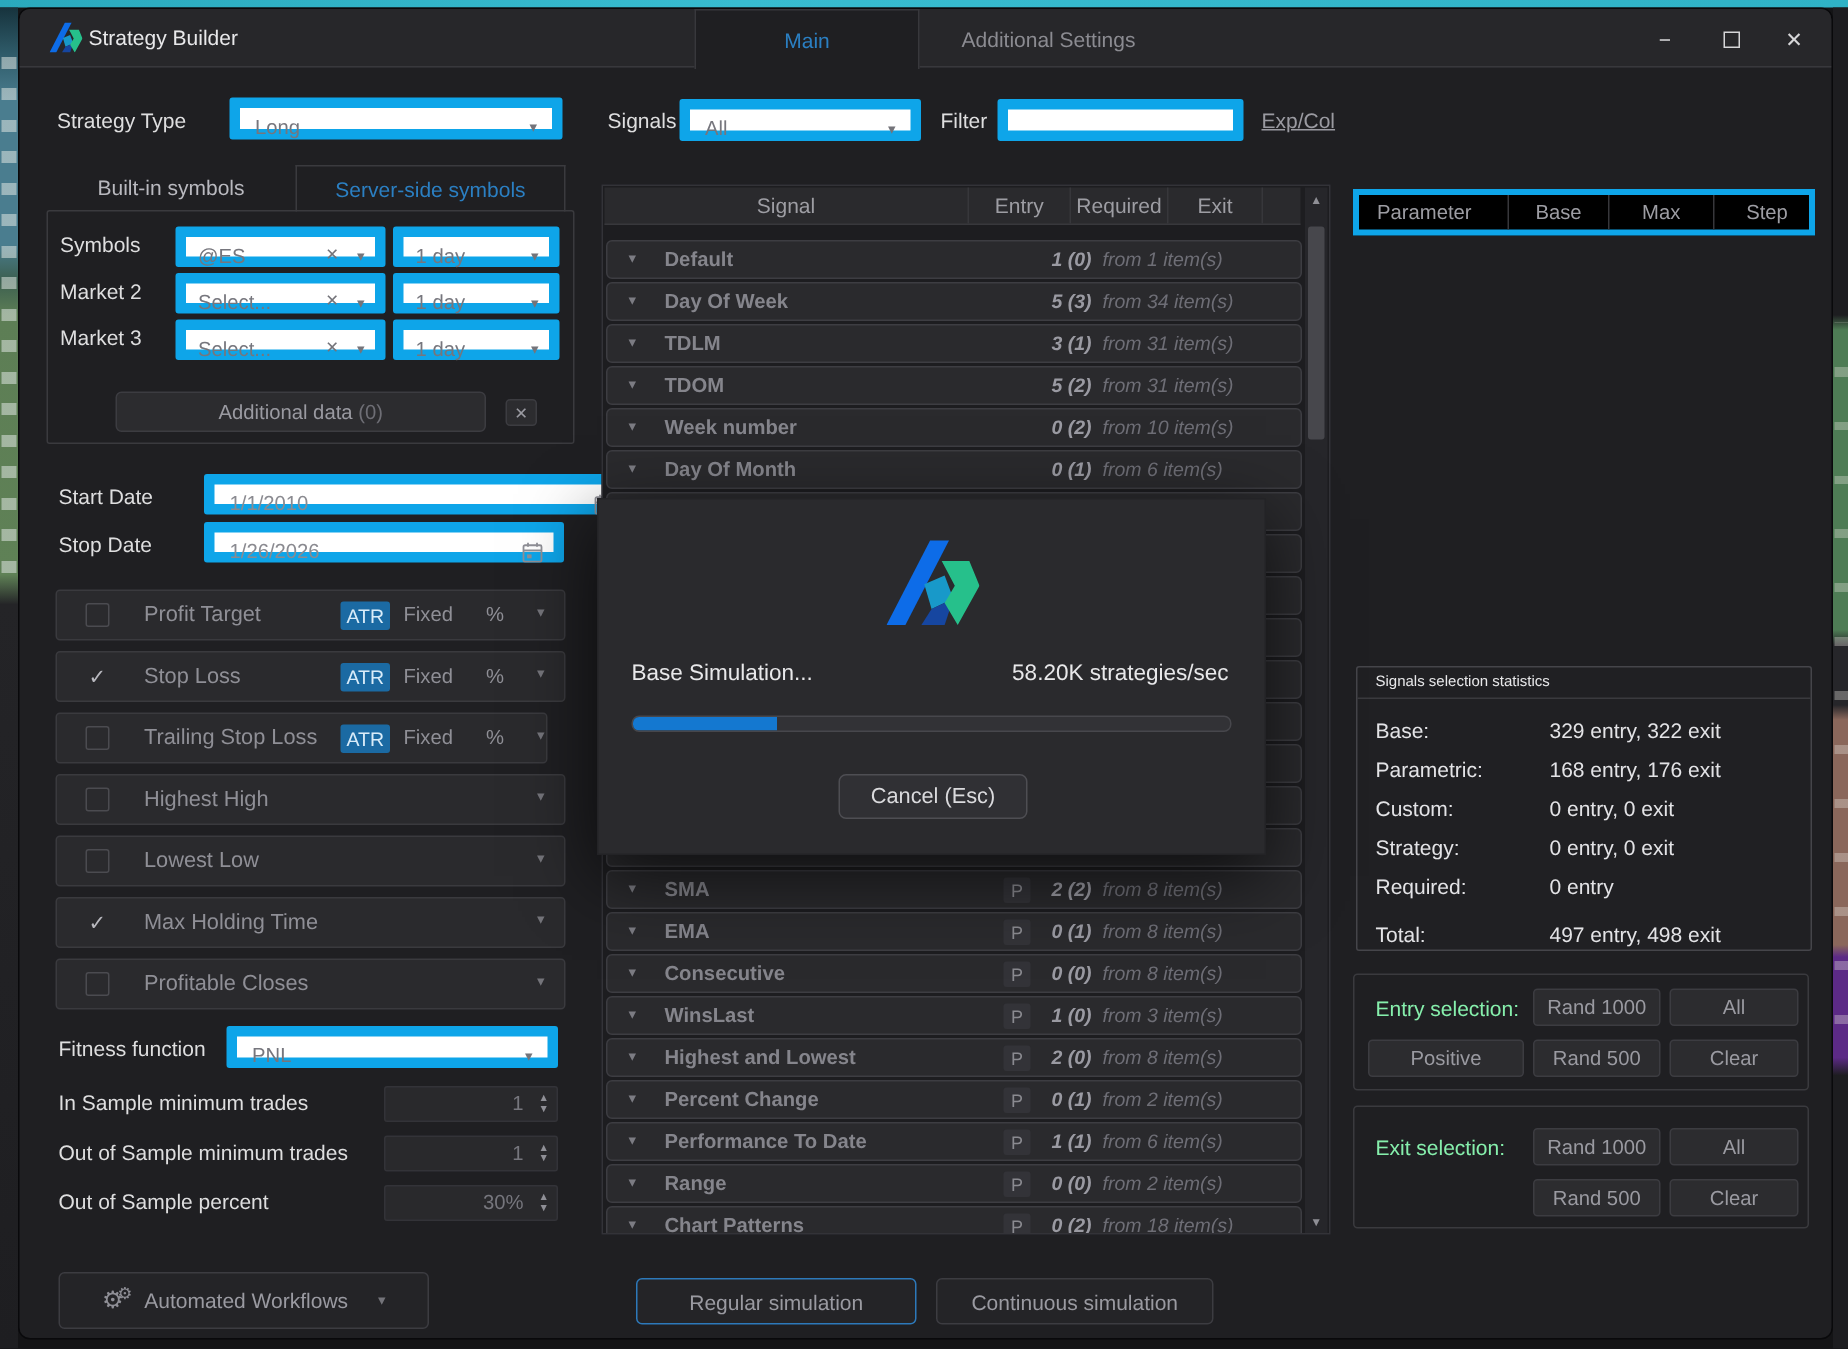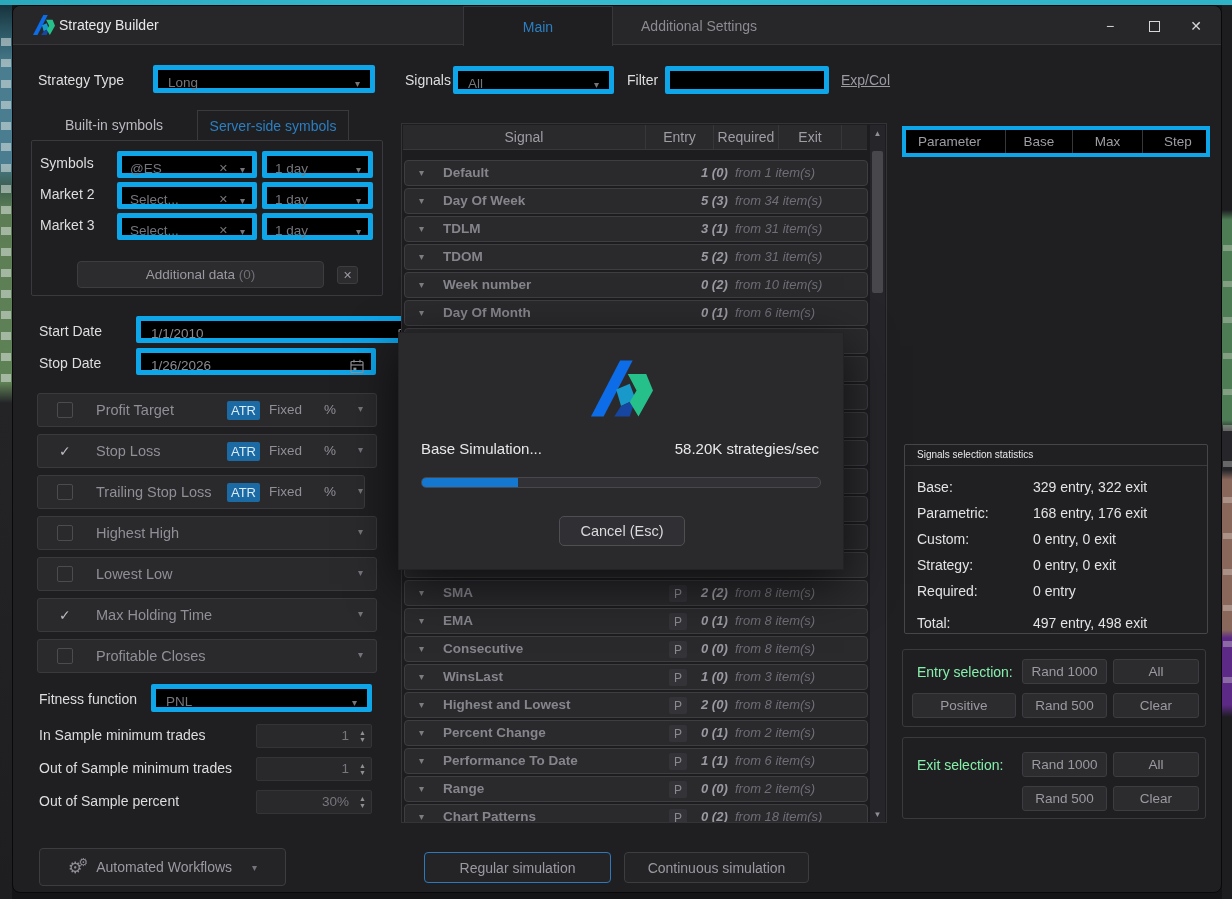--- a/index.html
+++ b/index.html
@@ -29,21 +29,21 @@
   .tab-main { left:450px; top:0; width:150px; height:40px; background:#1f1f22;
     border:1px solid #38383c; border-bottom:none; color:#2b7fc2; font-size:14px;
     display:flex; align-items:center; justify-content:center; }
   .tab-additional { left:608px; top:0; width:156px; height:39px; color:#8b8b91; font-size:14px;
     display:flex; align-items:center; justify-content:center; }
   .winctl { top:8px; width:30px; height:24px; color:#d6d6d8; font-size:14px;
     display:flex; align-items:center; justify-content:center; }
   .maxbox { width:11px; height:11px; border:1px solid #d6d6d8; }
 
   .lbl { color:#dededf; font-size:14px; }
-  .input { background:#000000; border:5px solid #0ea5e9; border-radius:2px; color:#76767d; font-size:13.5px; }
+  .input { background:#ffffff; border:7px solid #0ea5e9; border-radius:2px; color:#76767d; font-size:13.5px; }
   .dd-arrow { color:#74747a; font-size:10px; }
   .x-glyph { color:#74747a; font-size:11px; }
   .groupbox { border:1px solid #3a3a3e; border-radius:2px; }
   .chip { background:#1b6aa3; color:#d9ecf9; font-size:13px; border-radius:2px;
     display:flex; align-items:center; justify-content:center; }
   .optrow { background:#2a2a2d; border:1px solid #3a3a3e; border-radius:3px; }
   .optlabel { color:#8f8f96; font-size:14.5px; }
   .cb { width:16px; height:16px; border:1px solid #4b4b50; border-radius:2px; background:transparent; }
   .check { color:#b9b9bf; font-size:14px; font-weight:bold; }
   .spinbox { background:#29292c; border:1px solid #333338; border-radius:2px; }
@@ -144,21 +144,21 @@
       <div class="abs winctl" style="right:10px">✕</div>
     </div>
 
     <div class="abs lbl" style="left:25px;top:66px">Strategy Type</div>
     <div class="abs input" style="left:140px;top:59px;width:222px;height:28px;line-height:26px;padding-left:10px">
       <span>Long</span>
       <span class="abs dd-arrow" style="right:10px;top:1px">▾</span>
     </div>
 
     <div class="abs" style="left:18px;top:104px;width:166px;height:30px;display:flex;align-items:center;justify-content:center;color:#b9b9bf;font-size:14px">Built-in symbols</div>
-    <div class="abs" style="left:184px;top:104px;width:152px;height:31px;display:flex;align-items:center;justify-content:center;color:#2b7fc2;font-size:14px;border:1px solid #3a3a3e;border-bottom:none;background:#1f1f22">Server-side symbols</div>
+    <div class="abs" style="left:184px;top:104px;width:180px;height:31px;display:flex;align-items:center;justify-content:center;color:#2b7fc2;font-size:14px;border:1px solid #3a3a3e;border-bottom:none;background:#1f1f22">Server-side symbols</div>
     <div class="abs groupbox" style="left:18px;top:134px;width:352px;height:156px">
       <div id="market-rows">
           <div class="abs lbl" style="left: 8px; top: 14px;">Symbols</div>
           <div class="abs input" style="left: 85px; top: 10px; width: 140px; height: 27px; line-height: 25px; padding-left: 8px;"><div style="display: inline;">@ES</div><div class="abs x-glyph" style="right: 24px; top: 0px;">✕</div><div class="abs dd-arrow" style="right: 7px; top: 1px;">▾</div></div>
           <div class="abs input" style="left: 230px; top: 10px; width: 111px; height: 27px; line-height: 25px; padding-left: 8px;"><div style="display: inline;">1 day</div><div class="abs dd-arrow" style="right: 7px; top: 1px;">▾</div></div>
           <div class="abs lbl" style="left: 8px; top: 45px;">Market 2</div>
           <div class="abs input" style="left: 85px; top: 41px; width: 140px; height: 27px; line-height: 25px; padding-left: 8px;"><div style="display: inline;">Select...</div><div class="abs x-glyph" style="right: 24px; top: 0px;">✕</div><div class="abs dd-arrow" style="right: 7px; top: 1px;">▾</div></div>
           <div class="abs input" style="left: 230px; top: 41px; width: 111px; height: 27px; line-height: 25px; padding-left: 8px;"><div style="display: inline;">1 day</div><div class="abs dd-arrow" style="right: 7px; top: 1px;">▾</div></div>
           <div class="abs lbl" style="left: 8px; top: 76px;">Market 3</div>
           <div class="abs input" style="left: 85px; top: 72px; width: 140px; height: 27px; line-height: 25px; padding-left: 8px;"><div style="display: inline;">Select...</div><div class="abs x-glyph" style="right: 24px; top: 0px;">✕</div><div class="abs dd-arrow" style="right: 7px; top: 1px;">▾</div></div>

